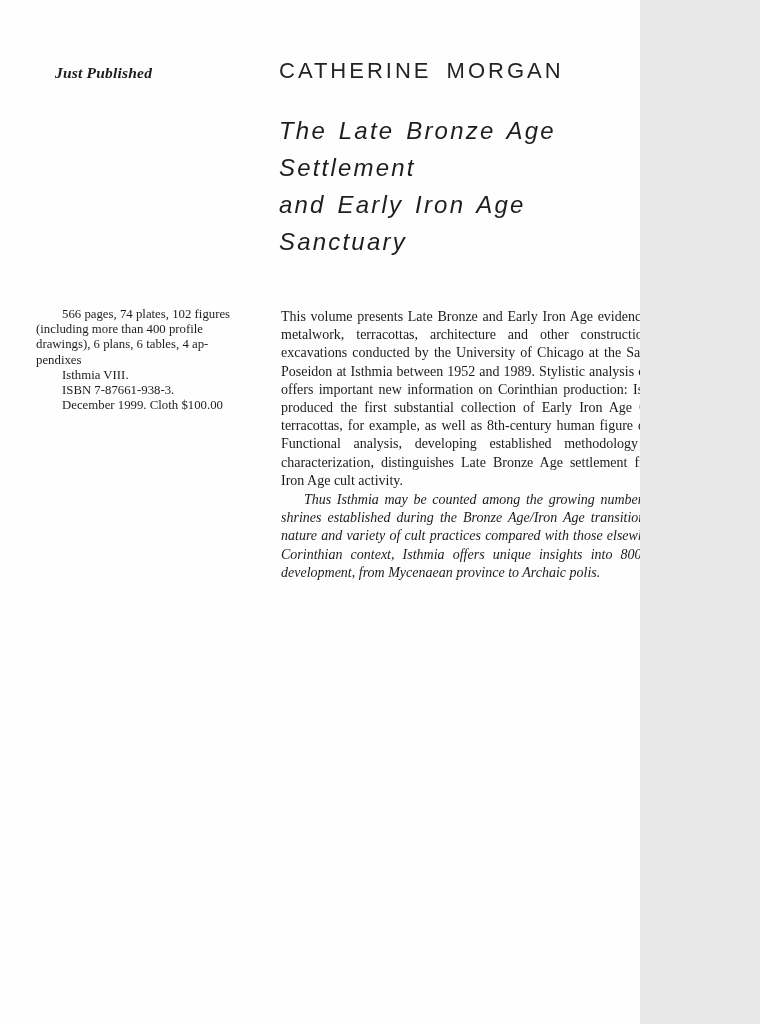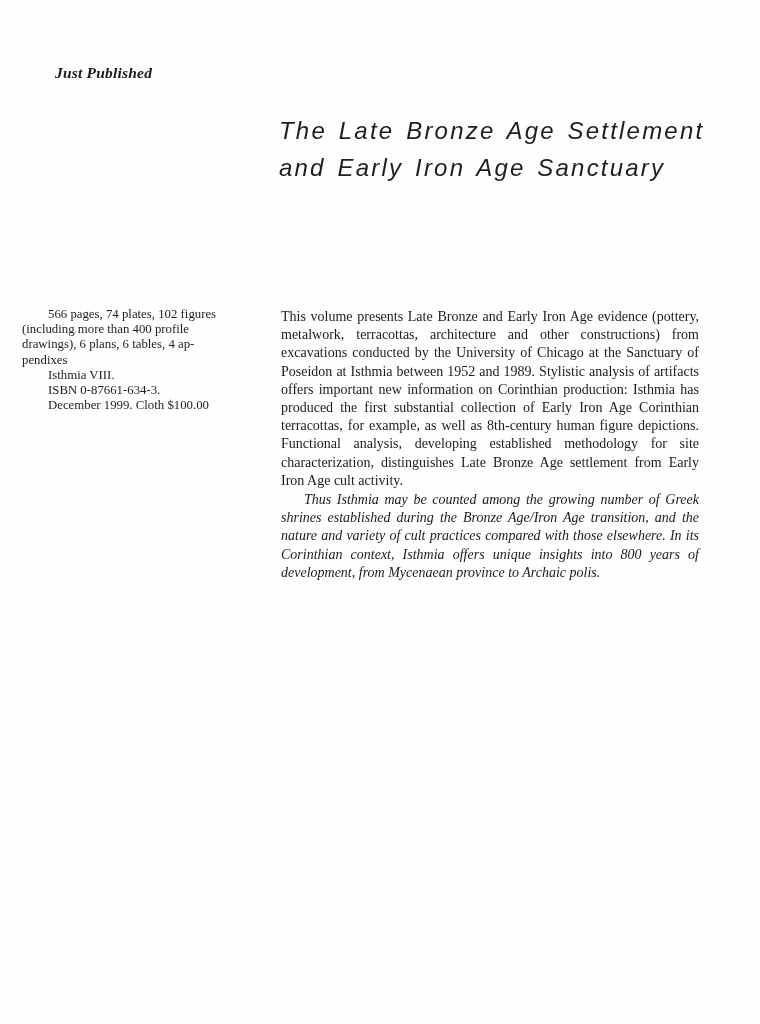--- a/index.html
+++ b/index.html
@@ -2,21 +2,21 @@
 <html><head>
 <meta charset="utf-8">
 <style>
   html, body {
     margin: 0;
     padding: 0;
     background: #e8e8e8;
   }
   .page {
     position: relative;
-    width: 760px;
+    width: 640px;
     height: 1024px;
     background: #fefefe;
     overflow: hidden;
     color: #1b1b1b;
     font-family: "Liberation Serif", serif;
   }
   .eyebrow {
     position: absolute;
     left: 55px;
     top: 64px;
@@ -46,21 +46,21 @@
     font-style: italic;
     font-weight: 400;
     font-size: 24px;
     letter-spacing: 2.2px;
     word-spacing: 3px;
     line-height: 37px;
     color: #1e1e1e;
   }
   .details {
     position: absolute;
-    left: 22px;
+    left: 36px;
     top: 307px;
     width: 204px;
     font-size: 12.8px;
     line-height: 15.2px;
     color: #1d1d1d;
   }
   .det-line { white-space: nowrap; }
   .det-indent { padding-left: 26px; }
   .series-title { }
   .body-col {
@@ -76,35 +76,36 @@
   .body-col p { margin: 1px; }
   .para-indent { text-indent: 23px; font-style: italic; }
 </style>
 </head>
 <body>
 
 <div class="page">
 
   <div class="eyebrow">Just Published</div>
 
+  <div class="author">CATHERINE MORGAN</div>
 
   <div class="title-block">
     <div>The Late Bronze Age Settlement</div>
     <div>and Early Iron Age Sanctuary</div>
   </div>
 
   <div class="details">
     <div class="det-line det-indent">566 pages, 74 plates, 102 figures</div>
     <div class="det-line">(including more than 400 profile</div>
     <div class="det-line">drawings), 6 plans, 6 tables, 4 ap-</div>
     <div class="det-line">pendixes</div>
     <div class="det-line det-indent">
       <span class="series-title">Isthmia</span><span> VIII.</span>
     </div>
-    <div class="det-line det-indent">ISBN 0-87661-634-3.</div>
+    <div class="det-line det-indent">ISBN 7-87661-938-3.</div>
     <div class="det-line det-indent">December 1999. Cloth $100.00</div>
   </div>
 
   <div class="body-col">
     <p>This volume presents Late Bronze and Early Iron Age evidence (pottery, metalwork, terracottas, architecture and other constructions) from excavations conducted by the University of Chicago at the Sanctuary of Poseidon at Isthmia between 1952 and 1989. Stylistic analysis of artifacts offers important new information on Corinthian production: Isthmia has produced the first substantial collection of Early Iron Age Corinthian terracottas, for example, as well as 8th-century human figure depictions. Functional analysis, developing established methodology for site characterization, distinguishes Late Bronze Age settlement from Early Iron Age cult activity.</p>
     <p class="para-indent">Thus Isthmia may be counted among the growing number of Greek shrines established during the Bronze Age/Iron Age transition, and the nature and variety of cult practices compared with those elsewhere. In its Corinthian context, Isthmia offers unique insights into 800 years of development, from Mycenaean province to Archaic polis.</p>
   </div>
 
 </div>
 

